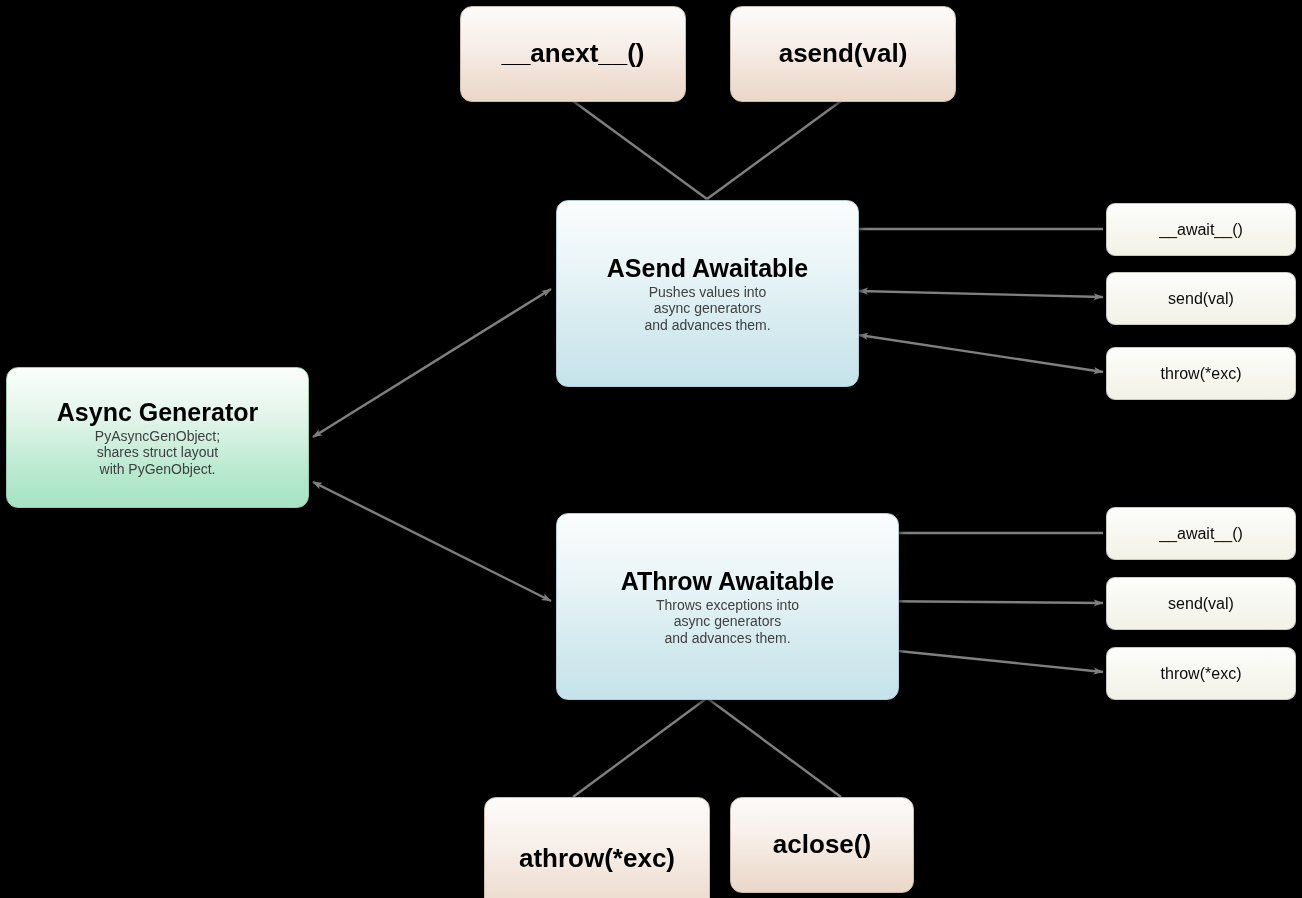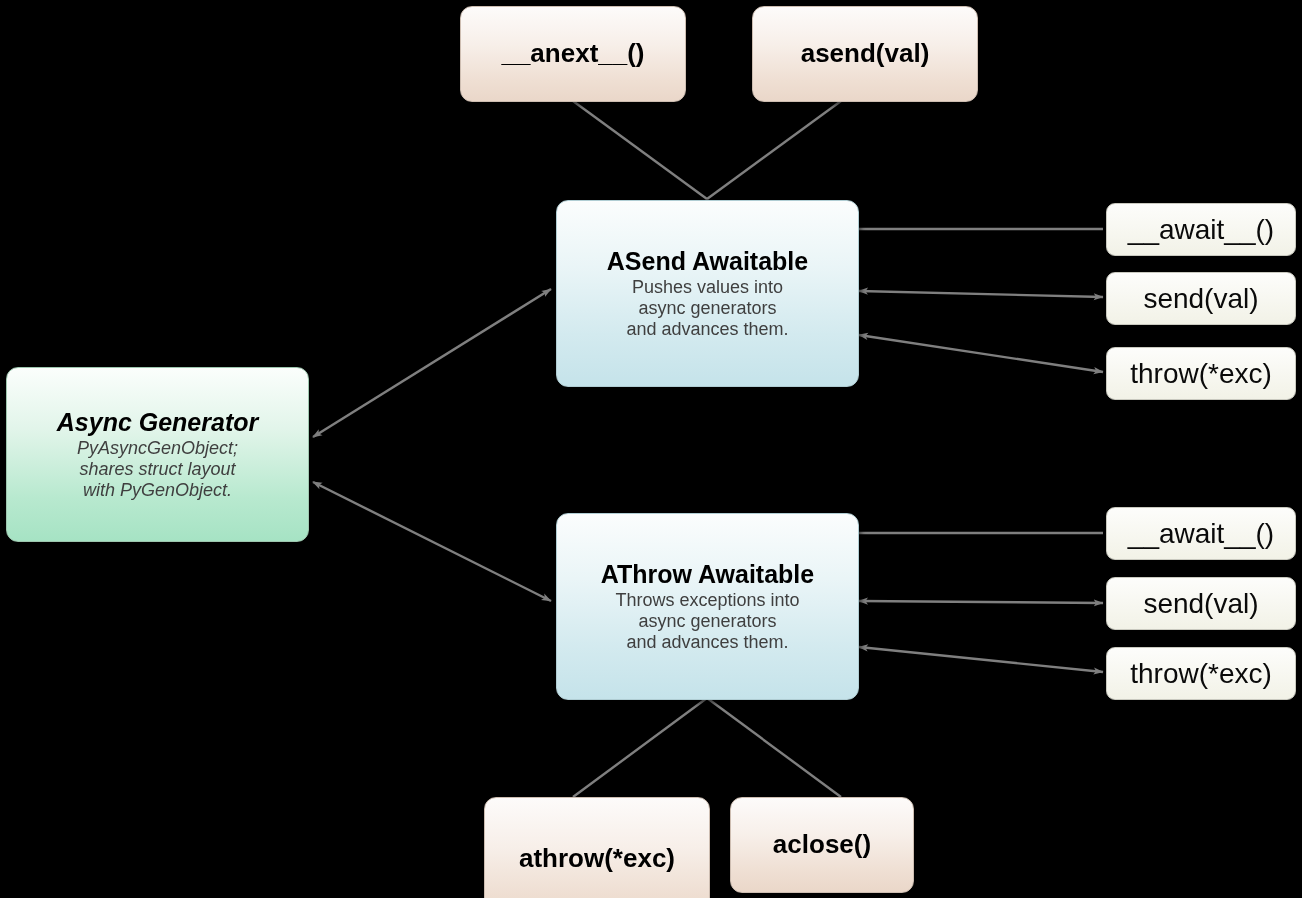--- a/index.html
+++ b/index.html
@@ -62,23 +62,23 @@
     color: #000000;
     line-height: 1.12;
   }
   .node-sub {
     color: #3f3f3f;
     line-height: 1.18;
     font-weight: normal;
   }
   
   .t-method   { font-size: 26px; }
-  .t-chip     { font-size: 28px; font-weight: normal; color:#0a0a0a; }
+  .t-chip     { font-size: 16px; font-weight: normal; color:#0a0a0a; }
   .t-big      { font-size: 25px; }
-  .s-big      { font-size: 18px; margin-top: 2px; }
+  .s-big      { font-size: 14px; margin-top: 2px; }
 </style>
 </head>
 <body>
 
 <div id="canvas">
 
   <svg id="edges" viewBox="0 0 1302 898" width="1302" height="898" xmlns="http://www.w3.org/2000/svg">
     <defs>
       <marker id="ah-end" markerWidth="11" markerHeight="11" refX="9.4" refY="4" orient="auto" markerUnits="userSpaceOnUse">
         <path d="M0,0.4 L10,4 L0,7.6 L2.4,4 z" fill="#7f7f7f"></path>
@@ -107,39 +107,39 @@
       <path d="M859,533 L1103,533"></path>
       <path d="M859,601 L1103,603" marker-start="url(#ah-start)" marker-end="url(#ah-end)"></path>
       <path d="M859,647 L1103,672" marker-start="url(#ah-start)" marker-end="url(#ah-end)"></path>
     </g>
   </svg>
 
   <div class="node peach" style="left:460px; top:6px; width:226px; height:96px;">
     <div class="node-title t-method">__anext__()</div>
   </div>
 
-  <div class="node peach" style="left:752px; top:6px; width:226px; height:96px;">
+  <div class="node peach" style="left:730px; top:6px; width:226px; height:96px;">
     <div class="node-title t-method">asend(val)</div>
   </div>
 
   <div class="node blue" style="left:556px; top:200px; width:303px; height:187px;align-items:center;">
     <div class="node-title t-big">ASend Awaitable</div>
     <div class="node-sub s-big" style="white-space:pre-line;">Pushes values into
 async generators
 and advances them.</div>
   </div>
 
-  <div class="node blue" style="left:556px; top:513px; width:303px; height:187px;">
+  <div class="node blue" style="left:556px; top:513px; width:343px; height:187px;">
     <div class="node-title t-big">AThrow Awaitable</div>
     <div class="node-sub s-big" style="white-space:pre-line;">Throws exceptions into
 async generators
 and advances them.</div>
   </div>
 
-  <div class="node green" style="left:6px; top:367px; width:303px; height:175px;font-style:italic;">
+  <div class="node green" style="left:6px; top:367px; width:303px; height:141px;">
     <div class="node-title t-big">Async Generator</div>
     <div class="node-sub s-big" style="white-space:pre-line;">PyAsyncGenObject;
 shares struct layout
 with PyGenObject.</div>
   </div>
 
   <div class="node cream" style="left:1106px; top:203px; width:190px; height:53px;">
     <div class="t-chip">__await__()</div>
   </div>
   <div class="node cream" style="left:1106px; top:272px; width:190px; height:53px;">

